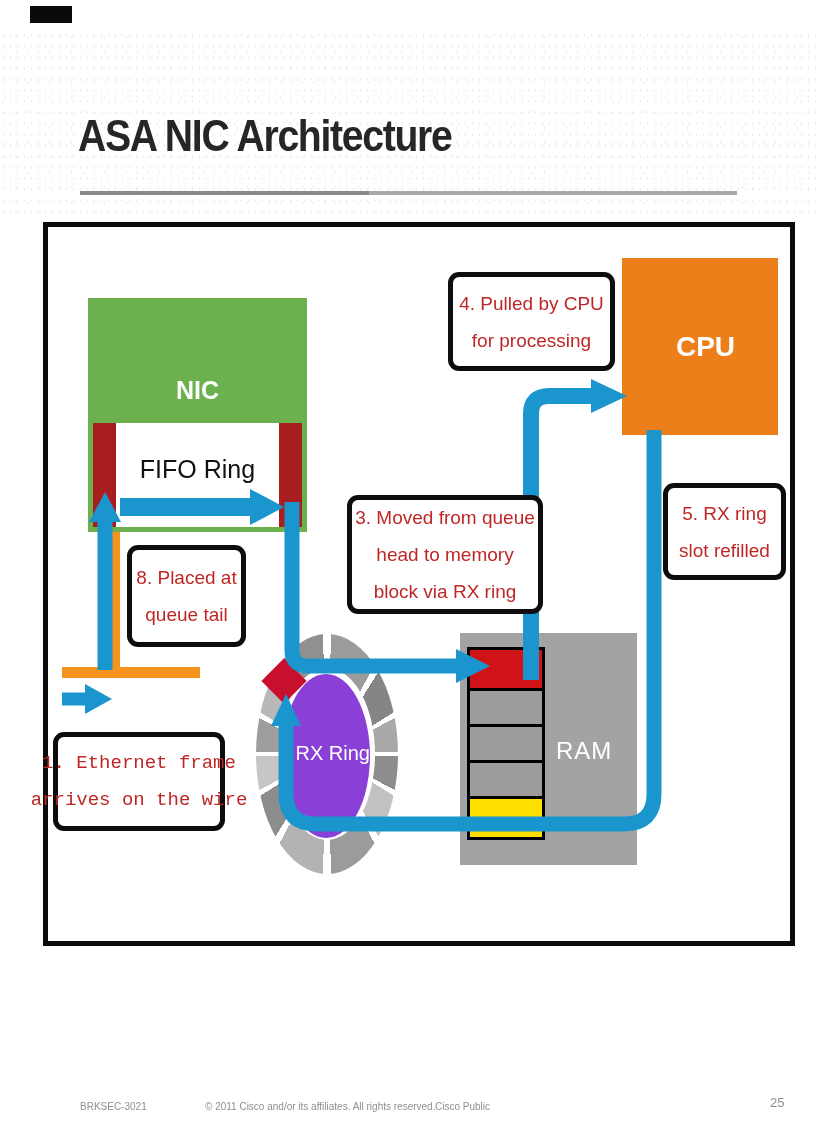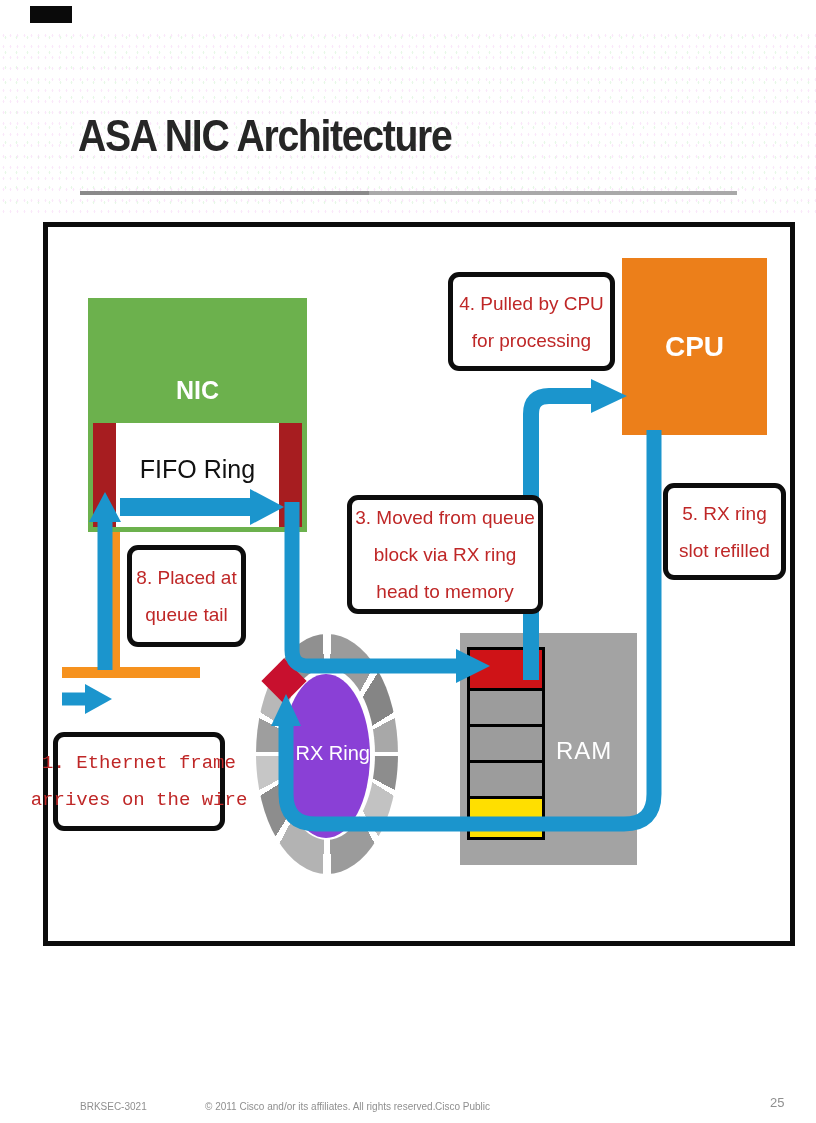--- a/index.html
+++ b/index.html
@@ -38,21 +38,21 @@
   .nic-box{position:absolute;left:88px;top:298px;width:219px;height:234px;background:#6cb14d;z-index:5;}
   .nic-label{position:absolute;left:88px;top:376px;width:219px;text-align:center;
     color:#fff;font-size:25px;font-weight:bold;z-index:8;}
   .fifo-area{position:absolute;left:93px;top:423px;width:209px;height:104px;background:#ffffff;z-index:6;}
   .queue-bar{position:absolute;top:423px;width:23px;height:104px;background:#a71d20;z-index:7;}
   .queue-bar.left{left:93px;}
   .queue-bar.right{left:279px;}
   .fifo-label{position:absolute;left:93px;top:455px;width:209px;text-align:center;
     color:#111;font-size:25px;z-index:8;}
   .cpu-box{position:absolute;left:622px;top:258px;width:145px;height:177px;background:#ec7f1a;
-    display:flex;align-items:center;justify-content:center;z-index:5;}
+    display:flex;align-items:center;justify-content:center;z-index:5;padding-left:11px;}
   .cpu-label{color:#fff;font-size:28px;font-weight:bold;}
   .ram-box{position:absolute;left:460px;top:633px;width:177px;height:232px;background:#a3a3a3;z-index:5;}
   .ram-label{position:absolute;left:556px;top:737px;width:80px;color:#fff;font-size:24px;
     letter-spacing:1px;z-index:8;}
   
   .slot-stack{position:absolute;left:467px;top:647px;width:78px;border:3px solid #000;
     box-sizing:border-box;z-index:9;}
   .slot{width:100%;}
   .slot+.slot{border-top:3px solid #000;}
   .slot.red{height:38px;background:#cf1317;}
@@ -178,22 +178,22 @@
 <div class="callout callout-1">
   <div>1. Ethernet frame</div>
   <div>arrives on the wire</div>
 </div>
 <div class="callout callout-2">
   <div>8. Placed at</div>
   <div>queue tail</div>
 </div>
 <div class="callout callout-3">
   <div>3. Moved from queue</div>
+  <div>head to memory</div>
   <div>block via RX ring</div>
-  <div>head to memory</div>
 </div>
 <div class="callout callout-4">
   <div>4. Pulled by CPU</div>
   <div>for processing</div>
 </div>
 <div class="callout callout-5">
   <div>5. RX ring</div>
   <div>slot refilled</div>
 </div>
 

